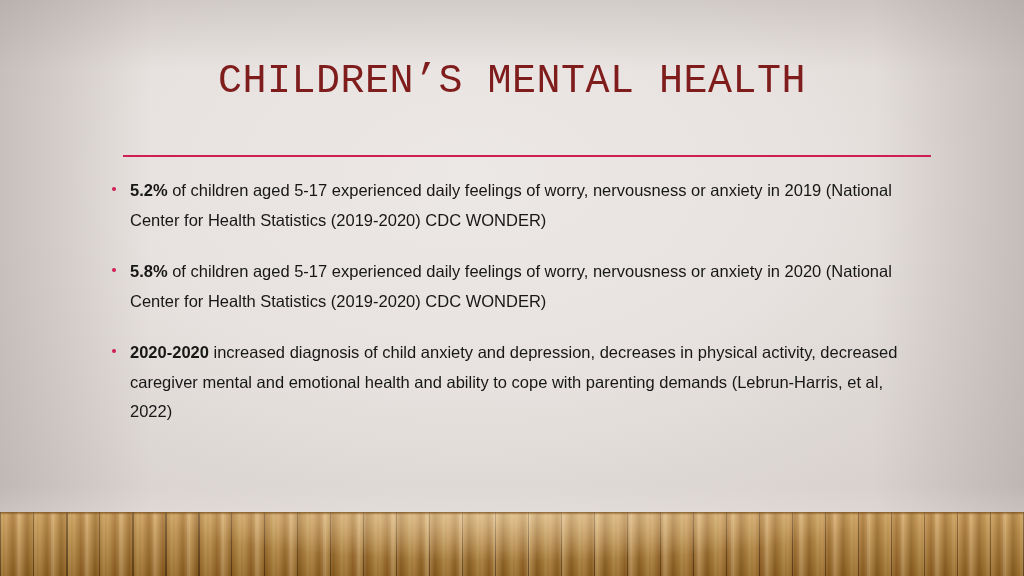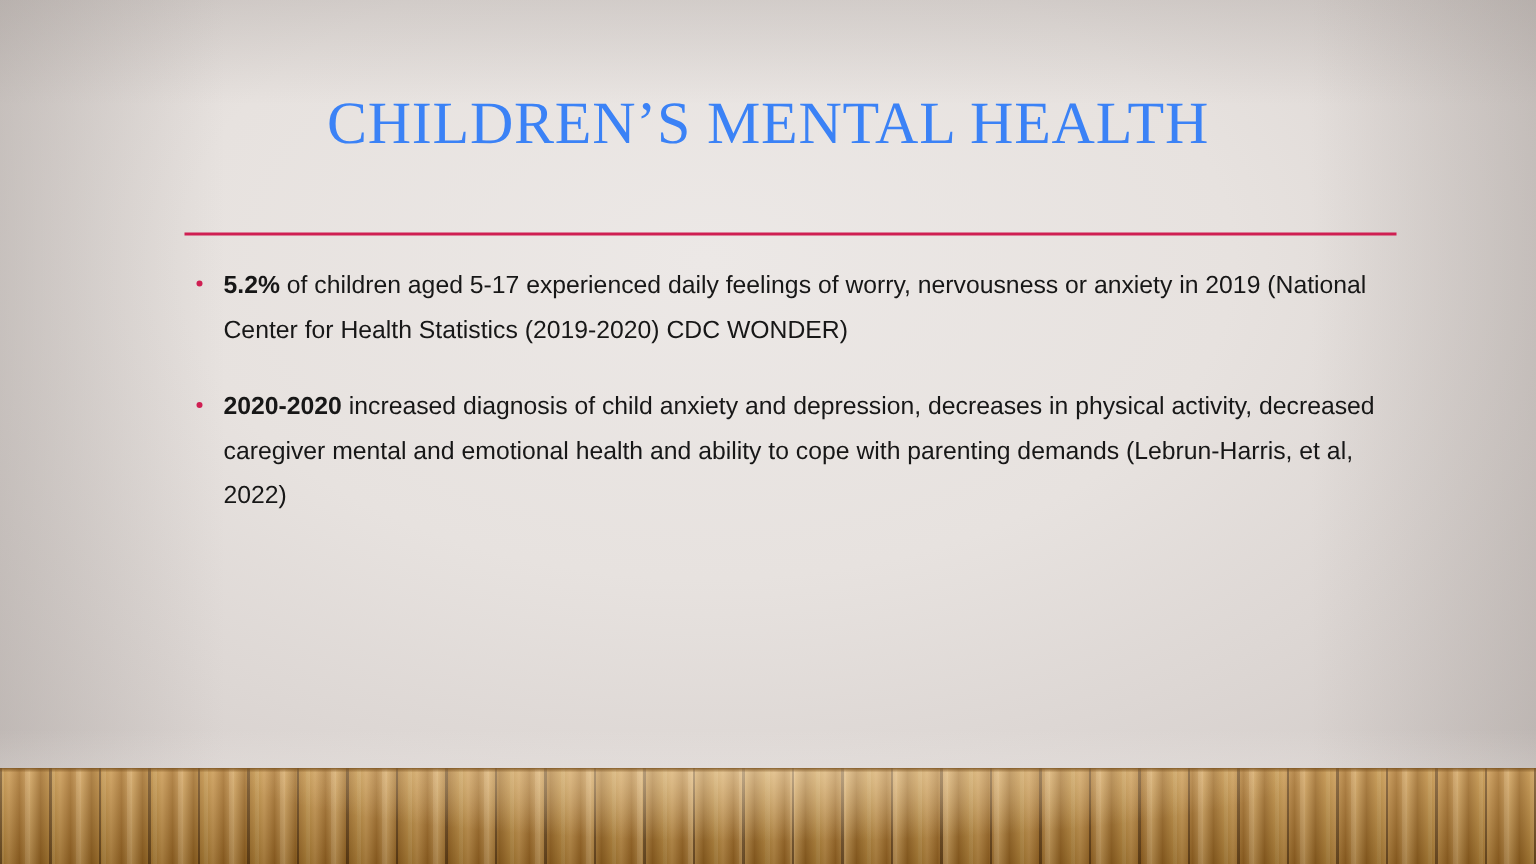--- a/index.html
+++ b/index.html
@@ -114,39 +114,39 @@
   
   .title {
     position: absolute;
     left: 0;
     top: 58px;
     width: 1024px;
     text-align: center;
     font-size: 40px;
     line-height: 48px;
     letter-spacing: 0.5px;
-    color: #3b82f6;
+    color: #7f1d1d;
     font-weight: 400;
-    font-family: Liberation Serif, serif;
+    font-family: Liberation Mono, monospace;
   }
 
   
   .rule {
     position: absolute;
     left: 123px;
     top: 155px;
     width: 808px;
     height: 2px;
     background: #cf1f52;
   }
 
   
   .body {
     position: absolute;
-    left: 125px;
+    left: 106px;
     top: 176px;
     width: 812px;
   }
   .bullet {
     position: relative;
     padding-left: 24px;
     margin-bottom: 22px;
     color: #171717;
     font-size: 16.5px;
     line-height: 29.5px;
@@ -185,20 +185,24 @@
 
   <div class="rule"></div>
 
   <div class="body">
 
     <div class="bullet">
       <span class="dot"></span>
       <span class="txt"><span class="lead">5.2%</span><span> of children aged 5-17 experienced daily feelings of worry, nervousness or anxiety in 2019 (National Center for Health Statistics (2019-2020) CDC WONDER)</span></span>
     </div>
 
+    <div class="bullet">
+      <span class="dot"></span>
+      <span class="txt"><span class="lead">5.8%</span><span> of children aged 5-17 experienced daily feelings of worry, nervousness or anxiety in 2020 (National Center for Health Statistics (2019-2020) CDC WONDER)</span></span>
+    </div>
 
     <div class="bullet">
       <span class="dot"></span>
       <span class="txt"><span class="lead">2020-2020</span><span> increased diagnosis of child anxiety and depression, decreases in physical activity, decreased caregiver mental and emotional health and ability to cope with parenting demands (Lebrun-Harris, et al, 2022)</span></span>
     </div>
 
   </div>
 
   <div class="floor">
     <div class="floor-grain"></div>

